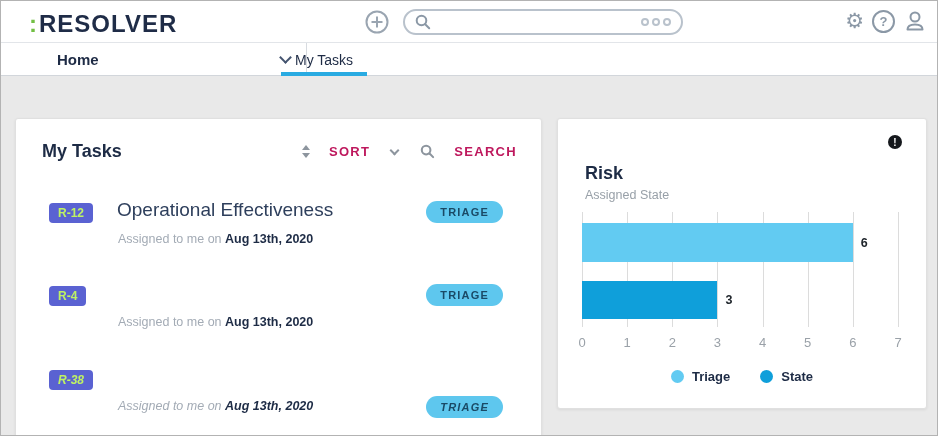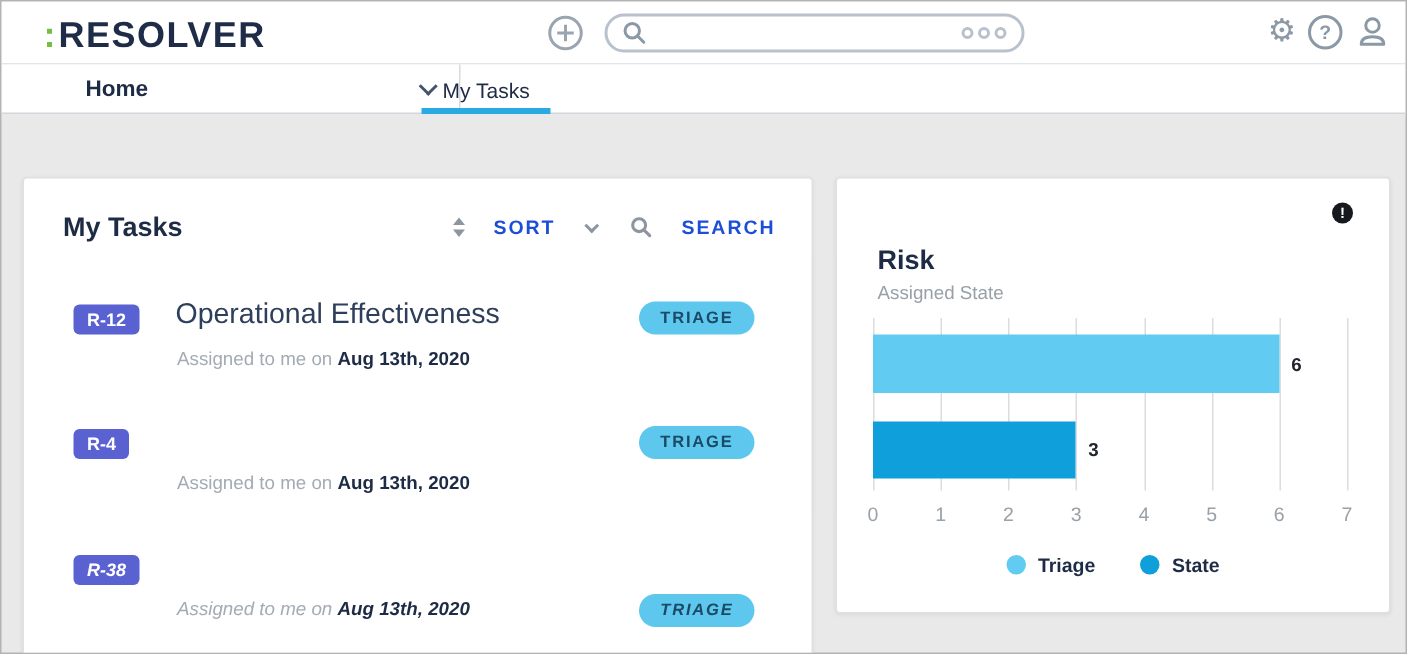--- a/index.html
+++ b/index.html
@@ -57,30 +57,30 @@
   .tab-underline { position:absolute; left:14px; right:14px; bottom:0; height:4px; background:#29abe2; }
 
   
   .panel { position:absolute; background:#fff; border:1px solid #e0e0e0; border-radius:3px; box-shadow:0 1px 3px rgba(0,0,0,0.07); }
   .tasks-panel { left:14px; top:117px; width:527px; height:345px; }
   .risk-panel  { left:556px; top:117px; width:370px; height:291px; }
 
   
   .tasks-title { position:absolute; left:26px; top:22px; font-size:18px; font-weight:700; color:#1d2b45; }
   .tasks-tools { position:absolute; right:24px; top:25px; display:flex; align-items:center; gap:22px; }
-  .tool { display:flex; align-items:center; gap:19px; cursor:pointer; color:#1d4ed8; font-size:13px; font-weight:700; letter-spacing:1.3px; }
+  .tool { display:flex; align-items:center; gap:19px; cursor:pointer; color:#be185d; font-size:13px; font-weight:700; letter-spacing:1.3px; }
   .sort-arrows { display:flex; flex-direction:column; gap:3px; }
   .tri-up   { width:0; height:0; border-left:4px solid transparent; border-right:4px solid transparent; border-bottom:5px solid #8d959e; }
   .tri-down { width:0; height:0; border-left:4px solid transparent; border-right:4px solid transparent; border-top:5px solid #8d959e; }
   .chev-sm { width:7px; height:7px; border-right:2px solid #8d959e; border-bottom:2px solid #8d959e; transform:rotate(45deg); margin-top:-3px; margin-left:2px; }
 
   .task-row { position:absolute; left:26px; right:20px; height:70px; cursor:pointer; }
   .row-1 { top:80px; } .row-2 { top:163px;text-decoration:underline; } .row-3 { top:247px;font-style:italic; }
   .id-badge {
-    position:absolute; left:7px; top:4px; background:#5a62d2; color:#ffffff;
+    position:absolute; left:7px; top:4px; background:#5a62d2; color:#bef264;
     font-size:12px; font-weight:700; padding:3px 9px; border-radius:4px;
   }
   .task-title { position:absolute; left:75px; top:0; font-size:19px; color:#2e3f5c; white-space:nowrap; }
   .task-date { position:absolute; left:76px; top:33px; font-size:12.5px; color:#a3abb5; white-space:nowrap; }
   .task-date b { color:#1d2b45; font-weight:700; }
   .status-pill {
     position:absolute; background:#5ec7ee; color:#1a4a66;
     font-size:11px; font-weight:700; letter-spacing:1.2px;
     padding:5px 14px; border-radius:12px;
   }

